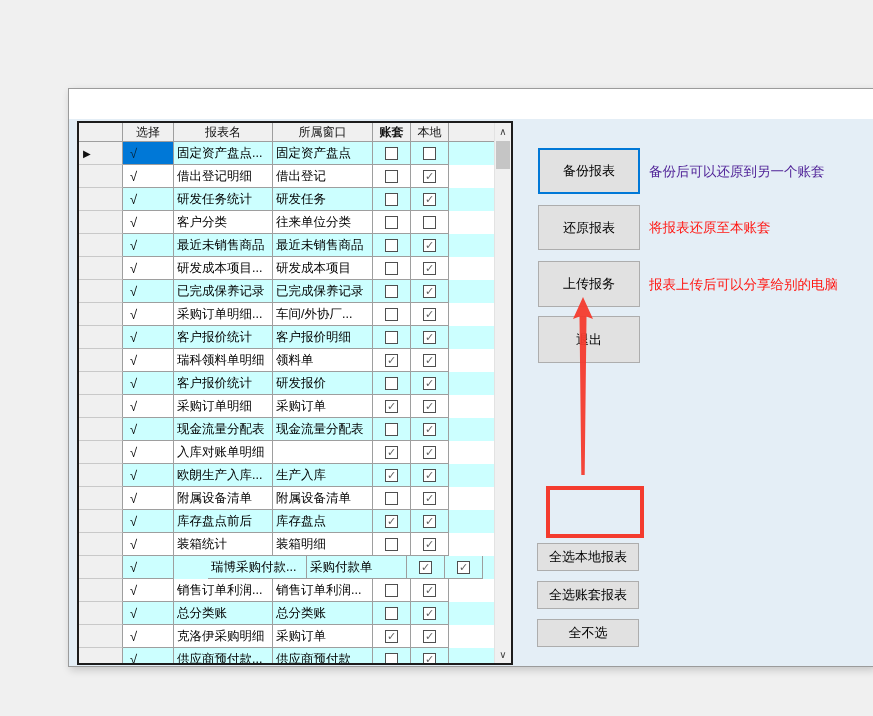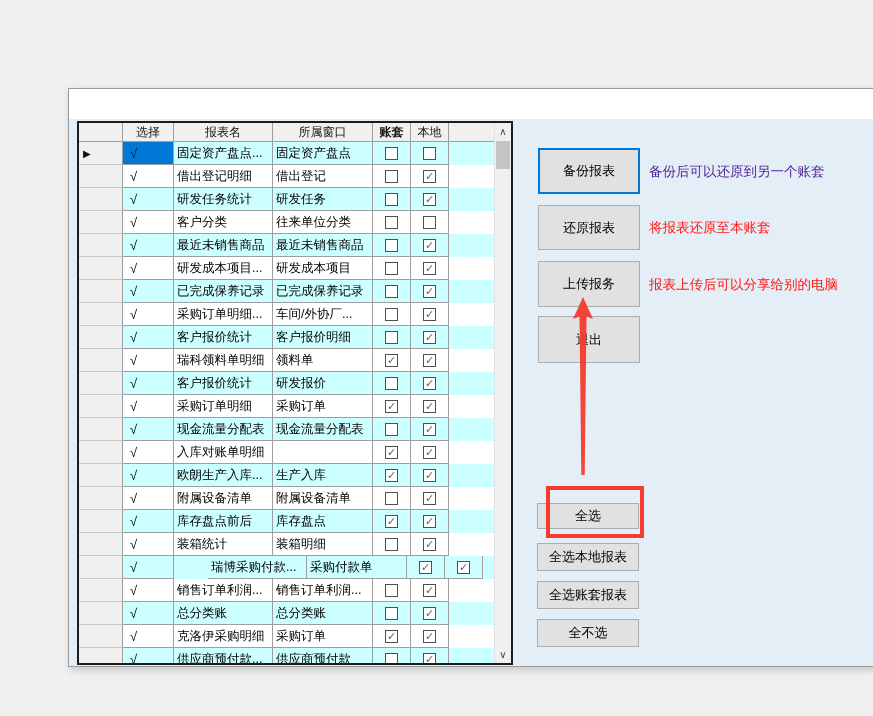--- a/index.html
+++ b/index.html
@@ -368,21 +368,20 @@
         <div class="g-thumb"></div>
         <div class="g-sbtn down">∨</div>
       </div>
     </div>
 
     <div class="btn focused" style="left:469px;top:29px;width:102px;height:46px;">备份报表</div>
     <div class="btn" style="left:469px;top:86px;width:102px;height:45px;">还原报表</div>
     <div class="btn" style="left:469px;top:142px;width:102px;height:46px;">上传报务</div>
     <div class="btn" style="left:469px;top:197px;width:102px;height:47px;">退出</div>
 
-    <div class="btn" style="left:468px;top:384px;width:102px;height:26px;">全选</div>
     <div class="btn" style="left:468px;top:424px;width:102px;height:28px;">全选本地报表</div>
     <div class="btn" style="left:468px;top:462px;width:102px;height:28px;">全选账套报表</div>
     <div class="btn" style="left:468px;top:500px;width:102px;height:28px;">全不选</div>
 
     <div class="note" style="left:580px;top:44px;color:#4c1d95;">备份后可以还原到另一个账套</div>
     <div class="note" style="left:580px;top:100px;color:#ff1612;">将报表还原至本账套</div>
     <div class="note" style="left:580px;top:157px;color:#ff1612;">报表上传后可以分享给别的电脑</div>
 
     <div class="red-rect"></div>
     <svg class="red-arrow" width="28" height="190" viewBox="0 0 28 190">

